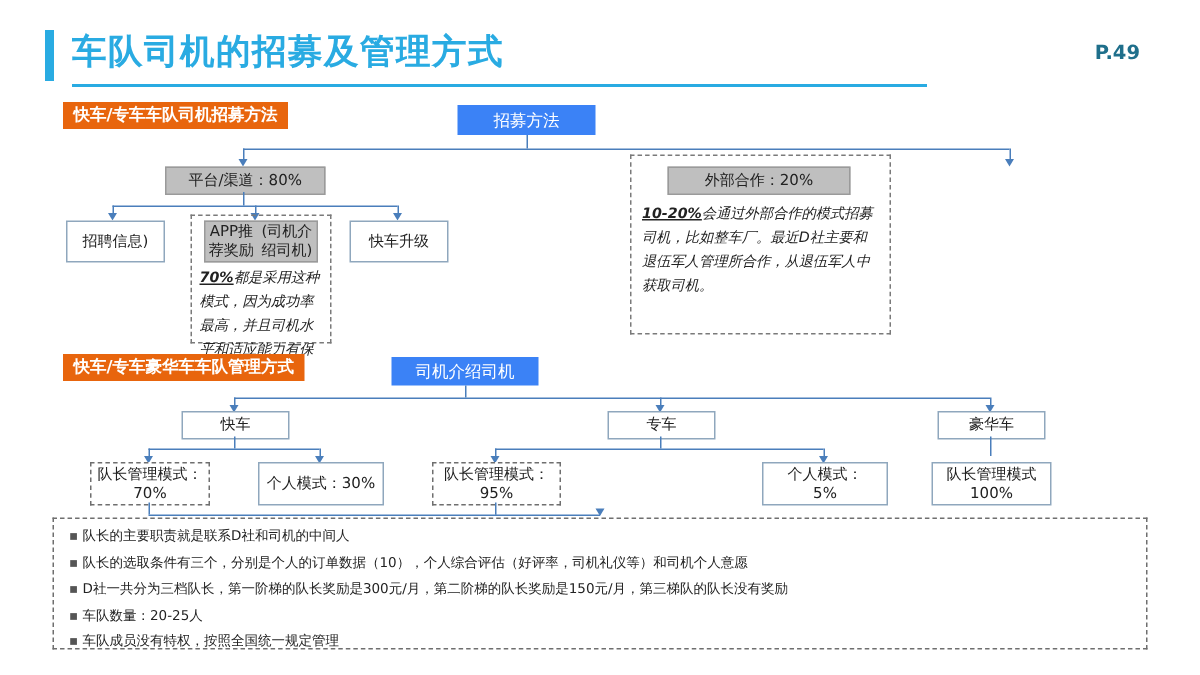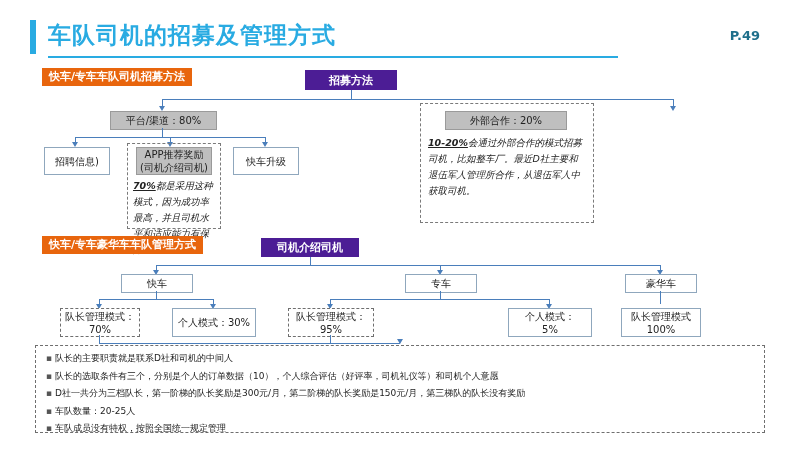--- a/index.html
+++ b/index.html
@@ -20,21 +20,21 @@
   .title-text{position:absolute;left:18px;top:0px;font-size:23px;font-weight:bold;color:#29ABE2;
     letter-spacing:1px;line-height:34px;white-space:nowrap;text-align:center;}
   .title-rule{position:absolute;left:18px;top:38px;width:570px;height:2px;background:#29ABE2;}
   .page-num{position:absolute;right:40px;top:28px;font-size:13px;font-weight:bold;color:#1F6F8B;}
 
   
   .sec-tag{position:absolute;background:#E8650D;color:#ffffff;font-size:11px;font-weight:bold;
     padding:3px 7px;white-space:nowrap;line-height:12px;}
 
   
-  .blue-chip{position:absolute;background:#4c1d95;color:#ffffff;font-size:11px;font-weight:bold;
+  .blue-chip{position:absolute;background:#3b82f6;color:#ffffff;font-size:11px;font-weight:normal;
     display:flex;align-items:center;justify-content:center;white-space:nowrap;}
 
   
   .gray-box{position:absolute;background:#BFBFBF;border:1px solid #9a9a9a;color:#222;
     font-size:10px;display:flex;align-items:center;justify-content:center;text-align:center;
     line-height:13px;}
   .white-box{position:absolute;background:#ffffff;border:1px solid #8fa7bd;color:#222;
     font-size:10px;display:flex;align-items:center;justify-content:center;text-align:center;
     line-height:13px;}
   .dash-box{position:absolute;border:1px dashed #7a7a7a;background:transparent;}
@@ -91,21 +91,21 @@
   <div class="arrow-down" style="left:71.5px;top:142px;"></div>
   <div class="vline" style="left:170px;top:137px;height:6px;"></div>
   <div class="arrow-down" style="left:166.5px;top:142px;"></div>
   <div class="vline" style="left:265px;top:137px;height:6px;"></div>
   <div class="arrow-down" style="left:261.5px;top:142px;"></div>
 
   <div class="white-box" style="left:44px;top:147px;width:64px;height:26px;">招聘信息)</div>
 
   <div class="dash-box" style="left:127px;top:143px;width:92px;height:84px;"></div>
 
-  <div class="gray-box" style="left:136px;top:147px;width:74px;height:26px;flex-direction:column;">
+  <div class="gray-box" style="left:136px;top:147px;width:74px;height:26px;">
     <span>APP推荐奖励</span>
     <span>(司机介绍司机)</span>
   </div>
 
   <div class="white-box" style="left:233px;top:147px;width:64px;height:26px;">快车升级</div>
 
   <div class="para" style="left:133px;top:178px;width:82px;">
     <b>70%</b><span>都是采用这种模式，因为成功率最高，并且司机水平和适应能力有保障。</span>
   </div>
 

